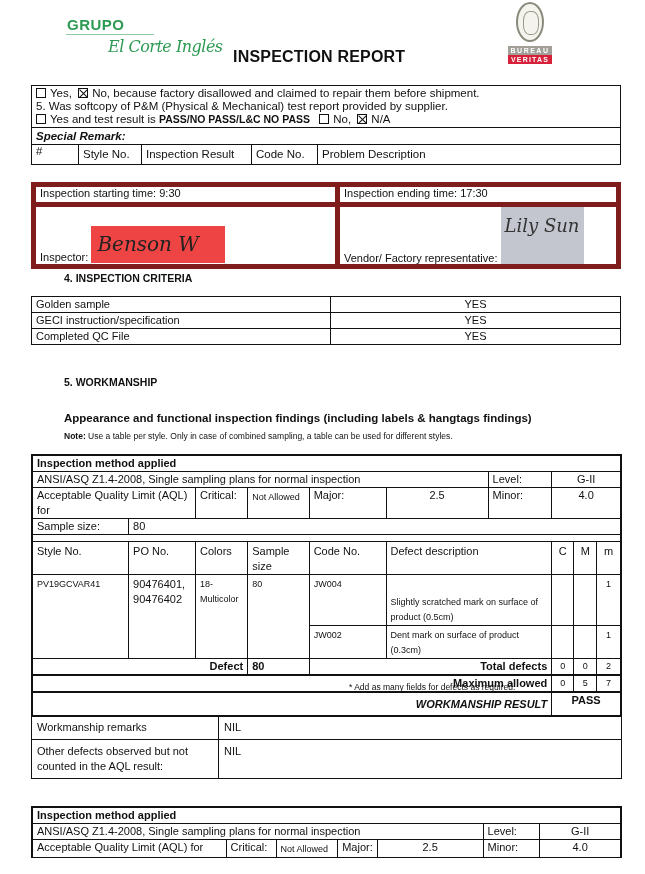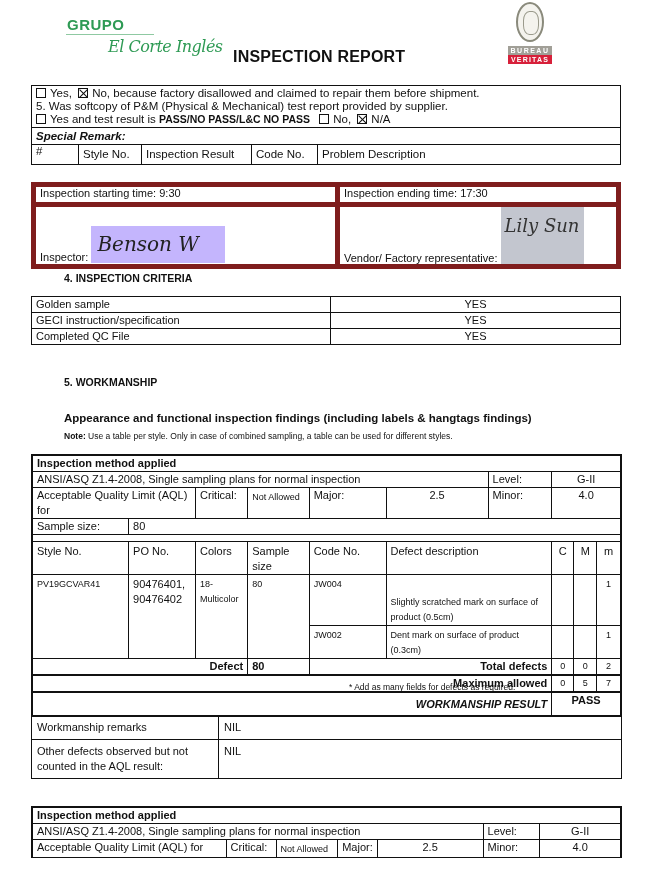--- a/index.html
+++ b/index.html
@@ -22,21 +22,21 @@
   
   .topbox { left: 31px; top: 85px; width: 590px; font-size: 11.5px; }
   .topbox td { border: 1px solid #111; }
   .cb { display: inline-block; width: 10px; height: 10px; border: 1px solid #111; vertical-align: -1px; margin-right: 4px; position: relative; box-sizing: border-box; }
   .cb.x::before, .cb.x::after { content: ""; position: absolute; left: 4px; top: -1px; width: 1px; height: 11px; background: #111; }
   .cb.x::before { transform: rotate(45deg); }
   .cb.x::after { transform: rotate(-45deg); }
   .times { left: 31px; top: 182px; width: 590px; font-size: 11px; }
   .times td { border: 5px solid #7f1d1d; height: 15px; }
   .sig { display: inline-block; vertical-align: bottom; font-family: "DejaVu Serif", serif; font-style: italic; color: #222; }
-  .sig1 { width: 134px; height: 37px; background: #c4b5fd; font-size: 20px; line-height: 37px; padding-left: 6px; box-sizing: border-box; }
+  .sig1 { width: 134px; height: 37px; background: #ef4444; font-size: 20px; line-height: 37px; padding-left: 6px; box-sizing: border-box; }
   .sig2 { width: 83px; height: 57px; background: #c3c6cf; font-size: 18px; line-height: 38px; padding-left: 4px; box-sizing: border-box; color:#333; }
 
   .h-section { font-size: 10.5px; font-weight: bold; }
   .criteria { left: 31px; top: 296px; width: 590px; font-size: 11px; }
   .criteria td { border: 1px solid #111; height: 15px; line-height: 15px; }
   .criteria td.v { text-align: center; }
 
   .sub { left: 64px; top: 412px; font-size: 11.5px; font-weight: bold; }
   .note { left: 64px; top: 431px; font-size: 8.5px; }
   .note b { font-weight: bold; }

